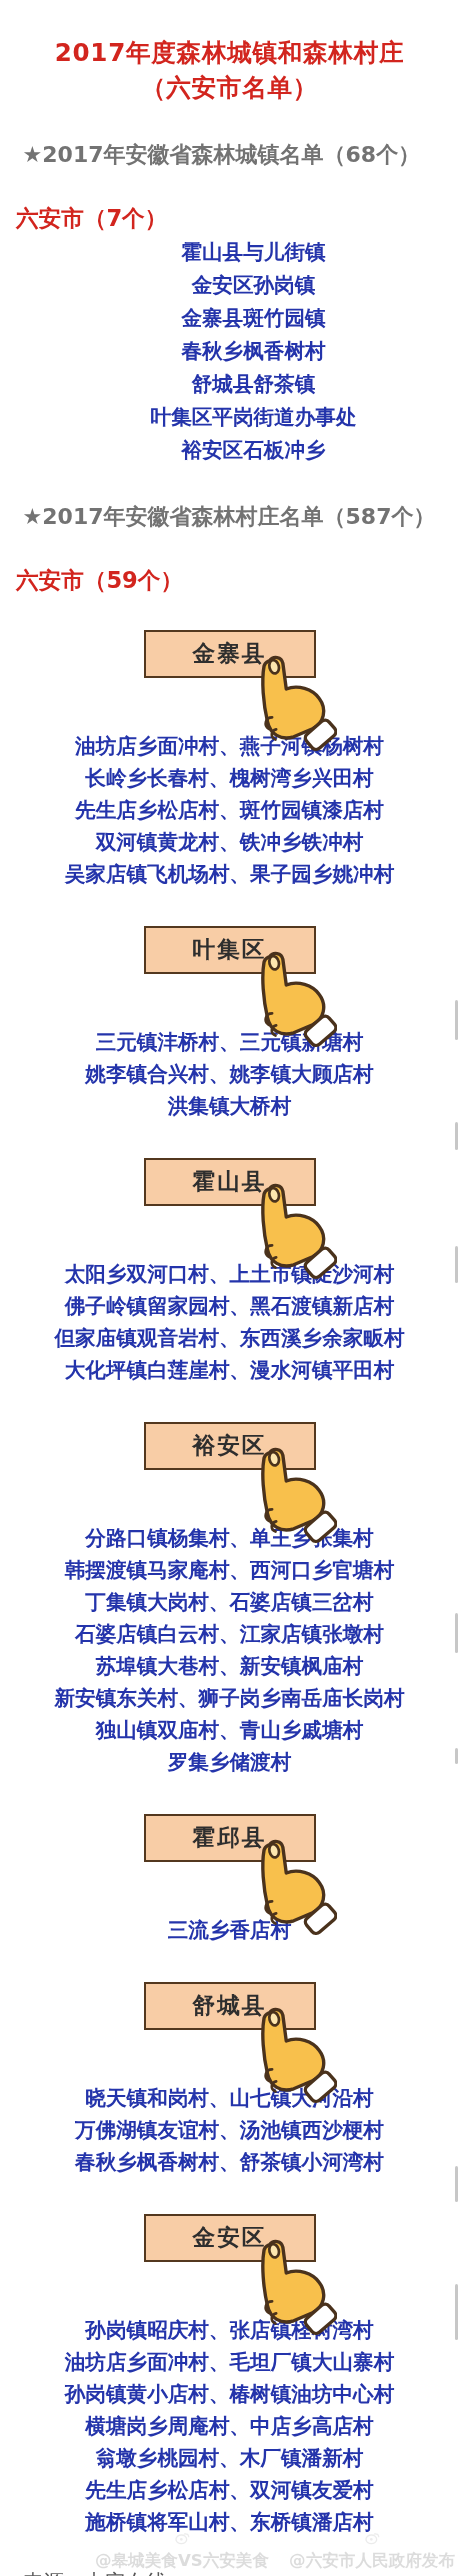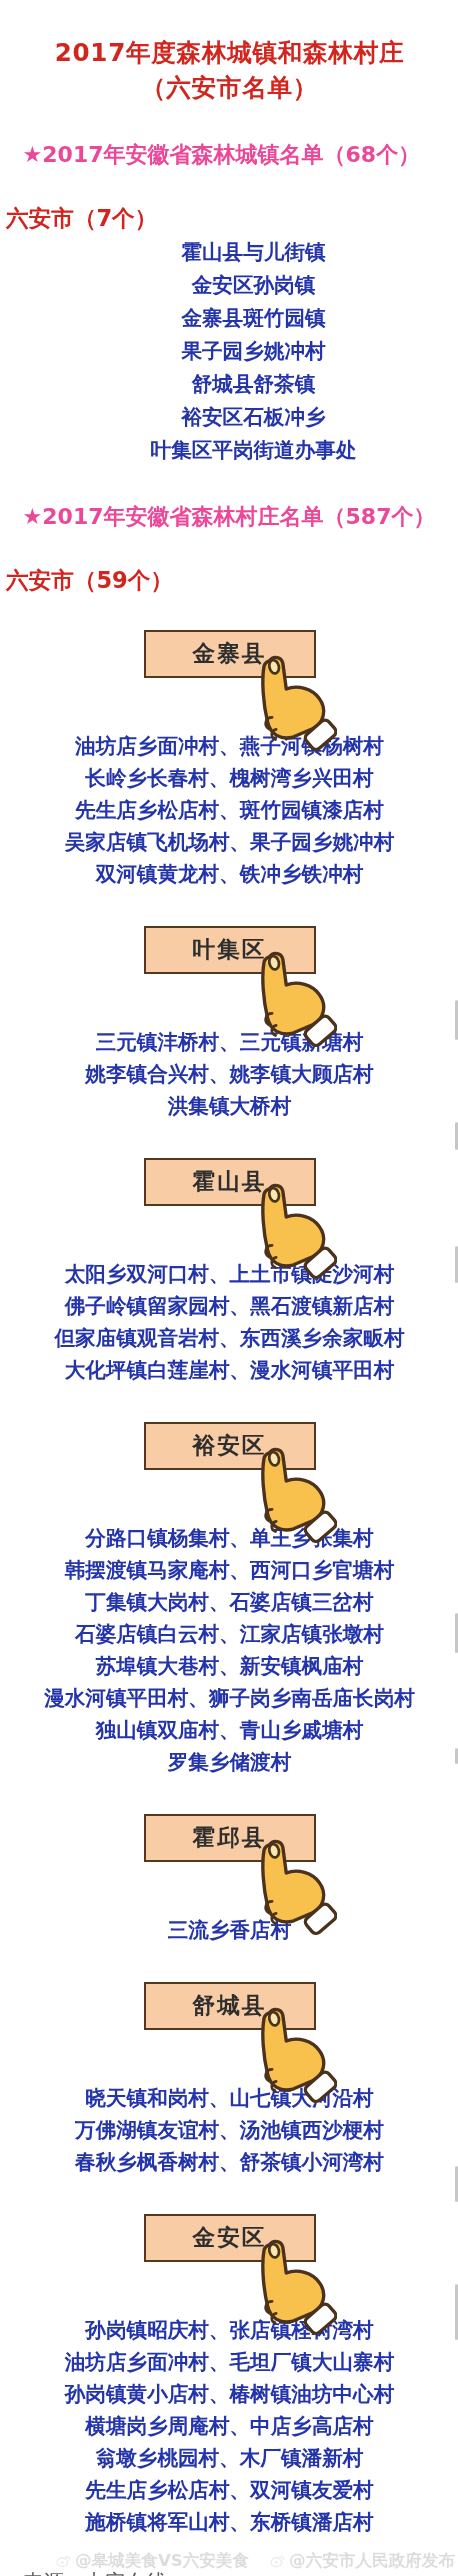--- a/index.html
+++ b/index.html
@@ -3,22 +3,22 @@
 <meta charset="utf-8">
 <style>
   html,body { margin:0; padding:0; background:#ffffff; }
   body { width:459px; font-family:"DejaVu Sans","Liberation Sans",sans-serif; }
   .page { position:relative; width:459px; height:2576px; background:#ffffff; overflow:hidden; }
 
   .title { padding-top:35px; text-align:center; font-size:24.6px; line-height:35px;
            font-weight:bold; color:#d2251e; letter-spacing:0.7px; }
 
   .list-heading { margin:37px 0 0 22.6px; font-size:22px; line-height:26.6px;
-                  font-weight:bold; color:#ec4899; }
-  .city-label { margin:36px 0 0 6px; font-size:22.6px; line-height:26.6px;
+                  font-weight:bold; color:#737373; }
+  .city-label { margin:36px 0 0 16px; font-size:22.6px; line-height:26.6px;
                 font-weight:bold; color:#d2251e; }
 
   .town-list { margin-top:5.3px; text-align:center;margin-left:48px; }
   .town-list .town-item { font-size:20.6px; line-height:33px; font-weight:bold; color:#2434ab; }
 
   .sections { }
   .section { margin-top:36px; display:flex; flex-direction:column; align-items:center; }
   .box-wrap { position:relative; width:172px; height:48px; margin-bottom:52px; }
   .county-box { width:100%; height:100%; box-sizing:border-box; background:#f8cda6;
                 border:2px solid #53381f; display:flex; align-items:center; justify-content:center;
@@ -26,21 +26,21 @@
   .hand { position:absolute; left:105px; top:24px; width:88px; height:101px; z-index:2; pointer-events:none; }
 
   .village-lines { text-align:center; }
   .village-line { font-size:20.6px; line-height:32px; font-weight:bold; color:#2434ab; white-space:nowrap; }
 
   .source { margin:31px 0 0 22.6px; font-size:20.6px; line-height:26.6px; color:#575757; }
 
   .watermarks { position:absolute; left:0; bottom:4px; width:455px; display:flex;
                 justify-content:flex-end; gap:20px; align-items:center;
                 font-size:16.6px; font-weight:bold; color:rgba(80,80,80,0.20); }
-  .wm { display:flex; align-items:center; gap:4px; }
+  .wm { display:flex; align-items:center; gap:4px;flex-direction:column; }
   .wm svg { opacity:0.55; }
 
   .sb-thumb { position:absolute; right:0.7px; width:3.3px; background:#c7c7c7; border-radius:2px; }
 </style>
 </head>
 <body>
 
 <div class="page">
 
   <div class="title">
@@ -48,24 +48,24 @@
     <div>（六安市名单）</div>
   </div>
 
   <div class="list-heading">★2017年安徽省森林城镇名单（68个）</div>
   <div class="city-label">六安市（7个）</div>
 
   <div class="town-list" id="towns">
       <div class="town-item">霍山县与儿街镇</div>
       <div class="town-item">金安区孙岗镇</div>
       <div class="town-item">金寨县斑竹园镇</div>
-      <div class="town-item">果子园乡姚冲村</div>
+      <div class="town-item">春秋乡枫香树村</div>
       <div class="town-item">舒城县舒茶镇</div>
+      <div class="town-item">叶集区平岗街道办事处</div>
       <div class="town-item">裕安区石板冲乡</div>
-      <div class="town-item">叶集区平岗街道办事处</div>
     </div>
 
   <div class="list-heading">★2017年安徽省森林村庄名单（587个）</div>
   <div class="city-label">六安市（59个）</div>
 
   <div class="sections" id="sections">
   <div class="section">
     <div class="box-wrap">
       <div class="county-box">
         <span>金寨县</span>
@@ -75,22 +75,22 @@
         <path d="M34 94 C24 94 21 106 29 111" fill="none" stroke="#4a321c" stroke-width="4" stroke-linecap="round"></path>
         <path d="M40 112 C32 114 31 124 39 127" fill="none" stroke="#4a321c" stroke-width="4" stroke-linecap="round"></path>
         <ellipse cx="37" cy="19" rx="7" ry="10" transform="rotate(-14 37 19)" fill="#fde6ae" stroke="#4a321c" stroke-width="4"></ellipse>
         <rect x="84" y="106" width="44" height="28" rx="8" transform="rotate(-41 106 120)" fill="#ffffff" stroke="#4a321c" stroke-width="5"></rect>
       </svg>
     </div>
     <div class="village-lines">
           <div class="village-line">油坊店乡面冲村、燕子河镇杨树村</div>
           <div class="village-line">长岭乡长春村、槐树湾乡兴田村</div>
           <div class="village-line">先生店乡松店村、斑竹园镇漆店村</div>
+          <div class="village-line">双河镇黄龙村、铁冲乡铁冲村</div>
           <div class="village-line">吴家店镇飞机场村、果子园乡姚冲村</div>
-          <div class="village-line">双河镇黄龙村、铁冲乡铁冲村</div>
         </div>
   </div>
 
   <div class="section">
     <div class="box-wrap">
       <div class="county-box">
         <span>叶集区</span>
       </div>
       <svg class="hand" viewBox="0 0 130 150" xmlns="http://www.w3.org/2000/svg">
         <path d="M30 10 C36 2 48 4 50 14 L55 52 C72 45 94 52 104 66 C116 82 111 103 94 111 L66 123 C47 129 31 119 27 100 C21 75 18 40 22 18 C23 13 26 12 30 10 Z" fill="#f8c04c" stroke="#4a321c" stroke-width="5" stroke-linejoin="round"></path>
@@ -140,21 +140,21 @@
         <ellipse cx="37" cy="19" rx="7" ry="10" transform="rotate(-14 37 19)" fill="#fde6ae" stroke="#4a321c" stroke-width="4"></ellipse>
         <rect x="84" y="106" width="44" height="28" rx="8" transform="rotate(-41 106 120)" fill="#ffffff" stroke="#4a321c" stroke-width="5"></rect>
       </svg>
     </div>
     <div class="village-lines">
           <div class="village-line">分路口镇杨集村、单王乡张集村</div>
           <div class="village-line">韩摆渡镇马家庵村、西河口乡官塘村</div>
           <div class="village-line">丁集镇大岗村、石婆店镇三岔村</div>
           <div class="village-line">石婆店镇白云村、江家店镇张墩村</div>
           <div class="village-line">苏埠镇大巷村、新安镇枫庙村</div>
-          <div class="village-line">漫水河镇平田村、狮子岗乡南岳庙长岗村</div>
+          <div class="village-line">新安镇东关村、狮子岗乡南岳庙长岗村</div>
           <div class="village-line">独山镇双庙村、青山乡戚塘村</div>
           <div class="village-line">罗集乡储渡村</div>
         </div>
   </div>
 
   <div class="section">
     <div class="box-wrap">
       <div class="county-box">
         <span>霍邱县</span>
       </div>

